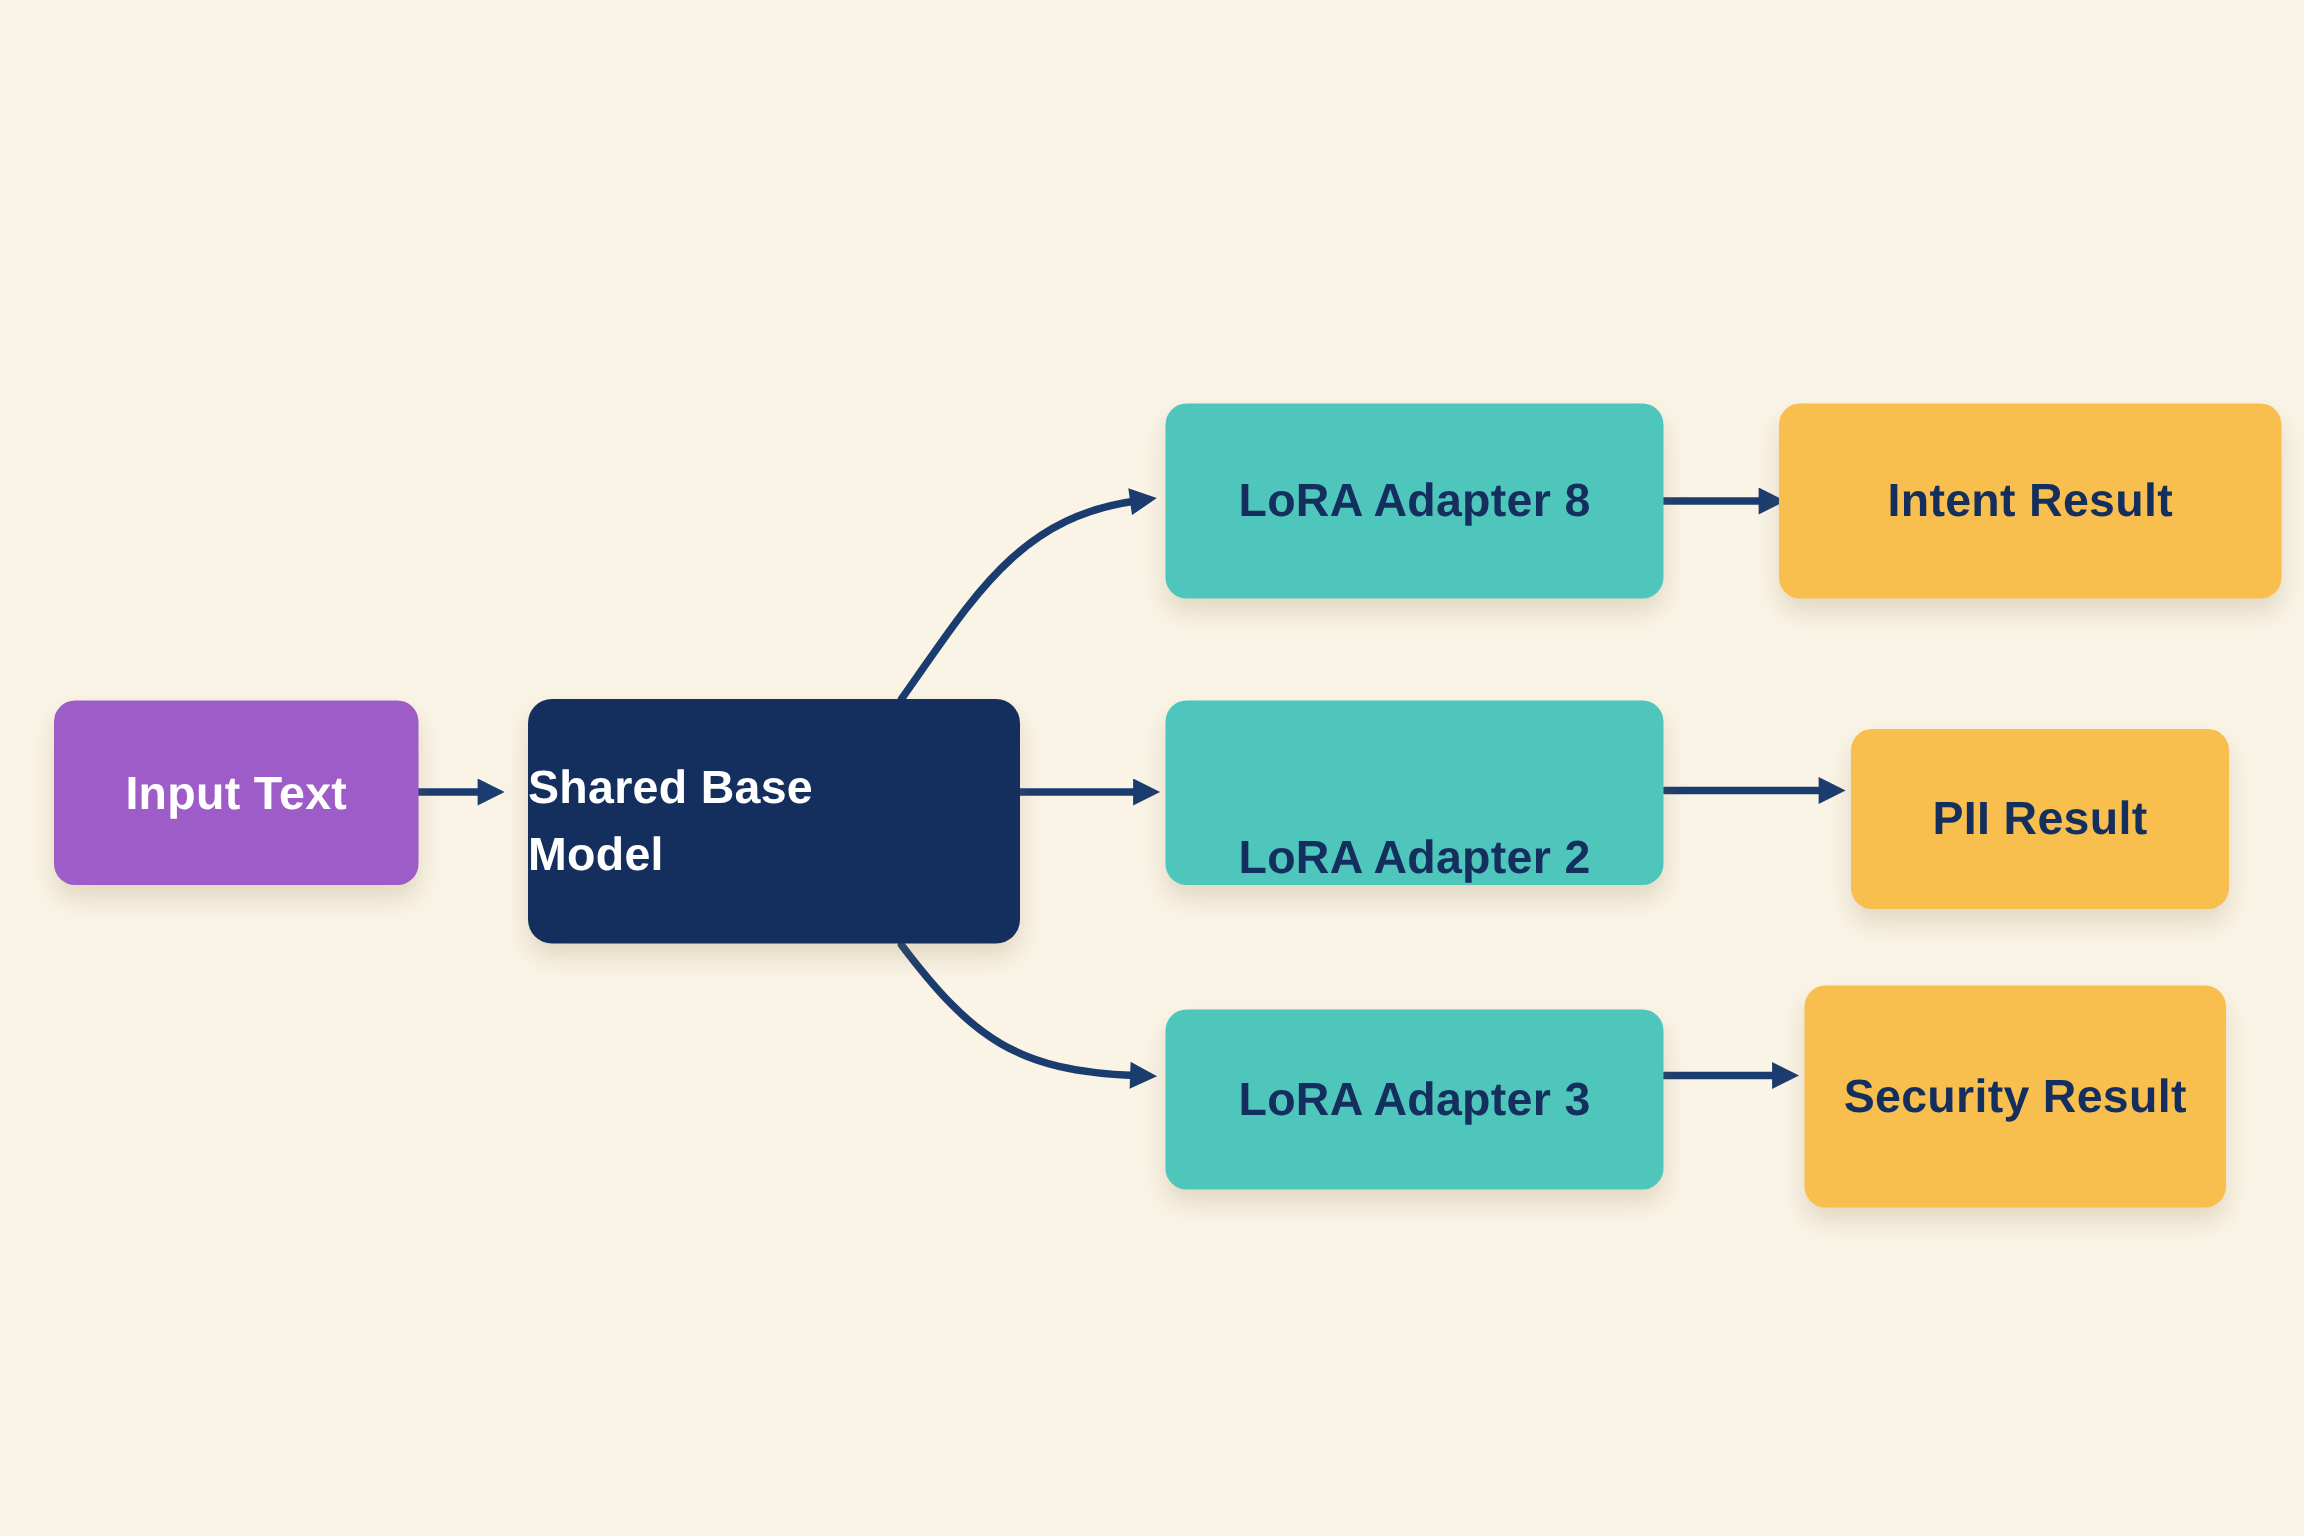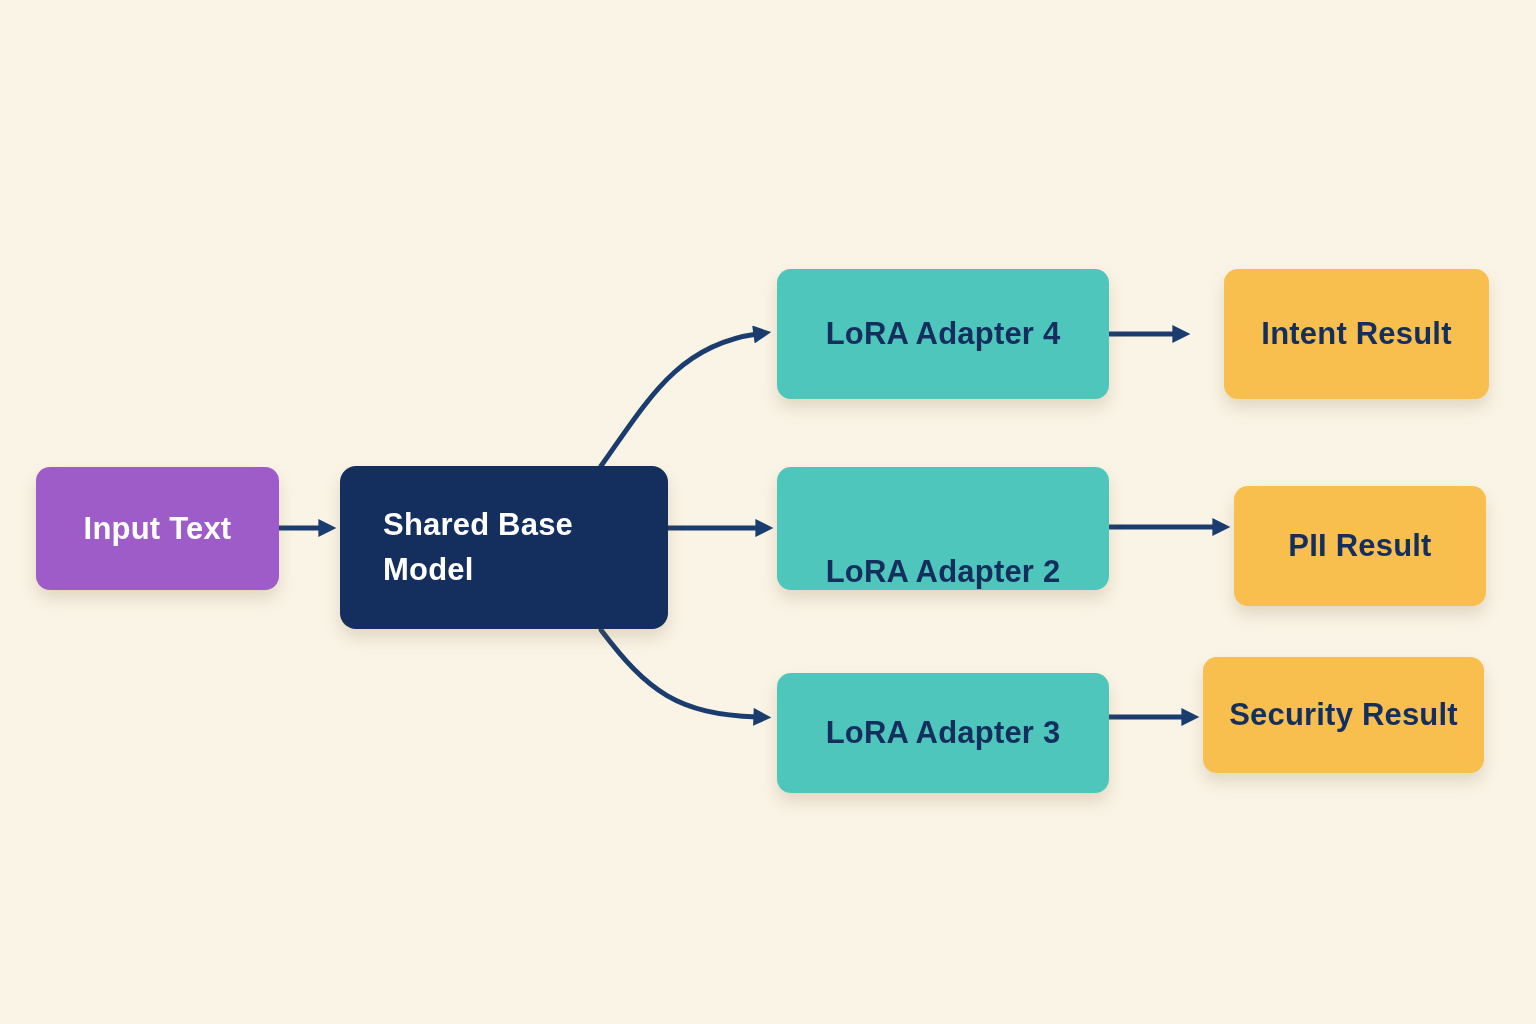--- a/index.html
+++ b/index.html
@@ -38,46 +38,45 @@
     font-size: 31px;
     letter-spacing: 0.2px;
     box-shadow: 0 9px 16px rgba(141, 120, 75, 0.22);
   }
   .node--input {
     left: 36px; top: 467px; width: 243px; height: 123px;
     background: var(--purple, #9d5cc8);
     color: var(--text-light, #ffffff);
   }
   .node--base {
-    left: 340px; top: 466px; width: 328px; height: 163px;
+    left: 352px; top: 466px; width: 328px; height: 163px;
     background: var(--navy, #142f5e);
     color: var(--text-light, #ffffff);
     border-radius: 16px;
     justify-content: flex-start;
-    padding-left: 43px;
   }
   .node--base .node-label {
     width: 215px;
     line-height: 1.42;
   }
   .node--adapter {
     left: 777px; width: 332px;
     background: var(--teal, #4fc6bc);
     color: var(--text-dark, #142f5e);
   }
   .node--adapter1 { top: 269px; height: 130px; }
   .node--adapter2 { top: 467px; height: 123px; align-items: flex-end; }
   .node--adapter3 { top: 673px; height: 120px; }
   .node--result {
     background: var(--amber, #f8be4e);
     color: var(--text-dark, #142f5e);
   }
-  .node--result1 { left: 1224px; top: 269px; width: 265px; height: 130px; }
+  .node--result1 { left: 1186px; top: 269px; width: 335px; height: 130px; }
   .node--result2 { left: 1234px; top: 467px; width: 252px; height: 120px; margin-top: 19px; }
-  .node--result3 { left: 1203px; top: 657px; width: 281px; height: 116px; }
+  .node--result3 { left: 1203px; top: 657px; width: 281px; height: 148px; }
 </style>
 </head>
 <body>
 
 <div class="canvas">
 
   <svg class="edges" viewBox="0 0 1536 1024">
     <defs>
       <marker id="arrowhead" viewBox="0 0 10 10" refX="2" refY="5" markerUnits="strokeWidth" markerWidth="4" markerHeight="3.6" orient="auto">
         <path d="M0,0 L10,5 L0,10 Z" style="fill: var(--arrow, #1b3c6e);"></path>
@@ -94,21 +93,21 @@
 
   <div class="node node--input">
     <span class="node-label">Input Text</span>
   </div>
 
   <div class="node node--base">
     <span class="node-label">Shared Base Model</span>
   </div>
 
   <div class="node node--adapter node--adapter1">
-    <span class="node-label">LoRA Adapter 4</span>
+    <span class="node-label">LoRA Adapter 8</span>
   </div>
 
   <div class="node node--adapter node--adapter2">
     <span class="node-label">LoRA Adapter 2</span>
   </div>
 
   <div class="node node--adapter node--adapter3">
     <span class="node-label">LoRA Adapter 3</span>
   </div>
 

